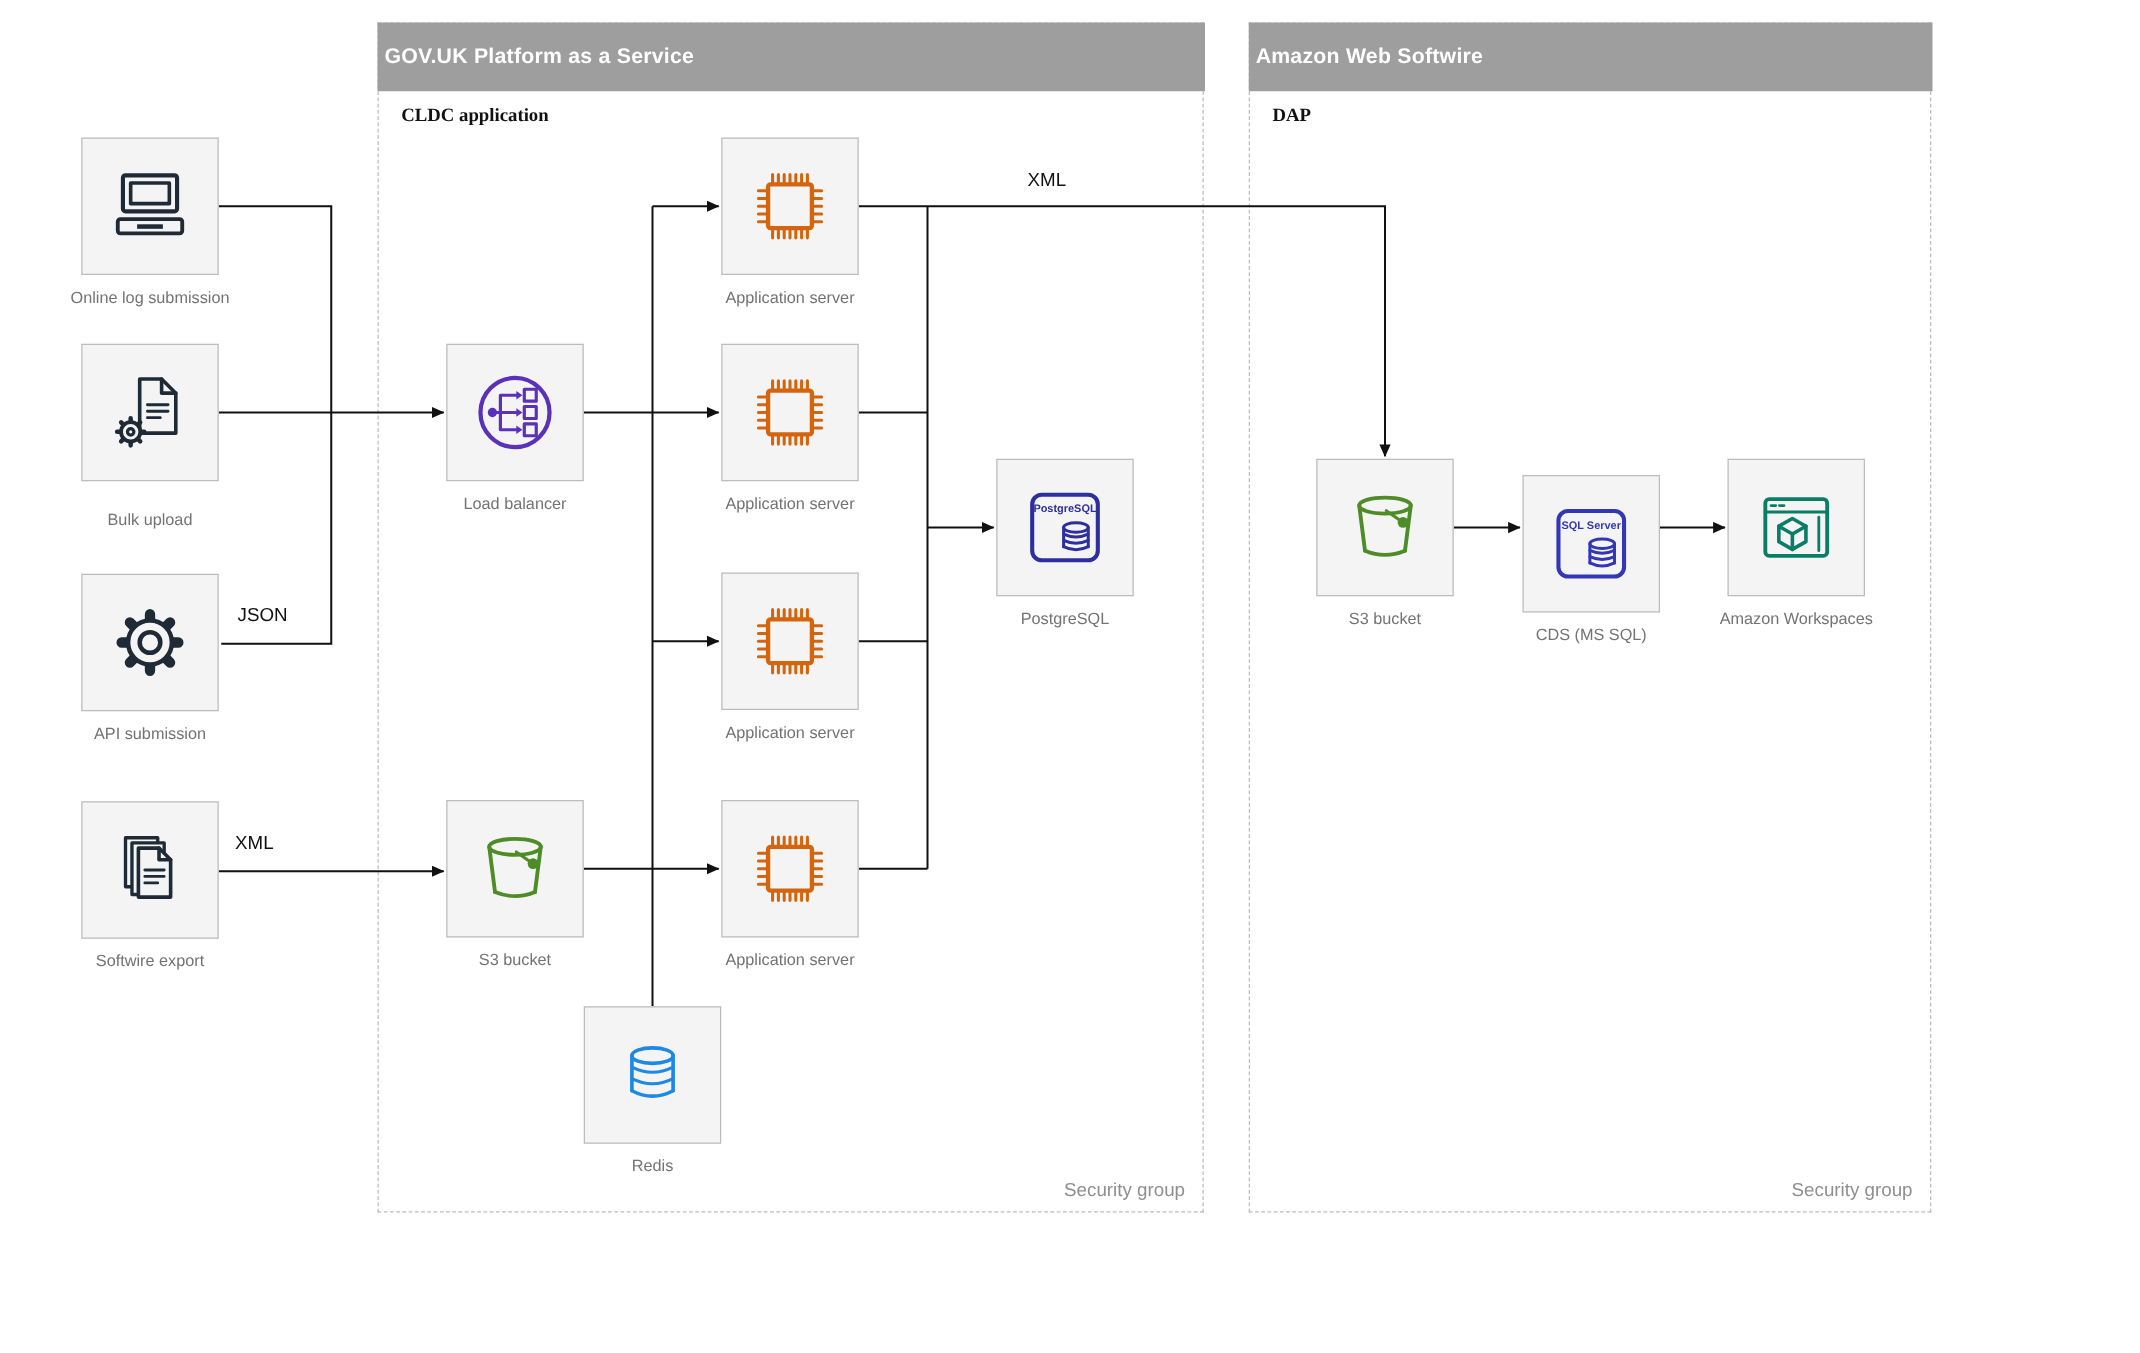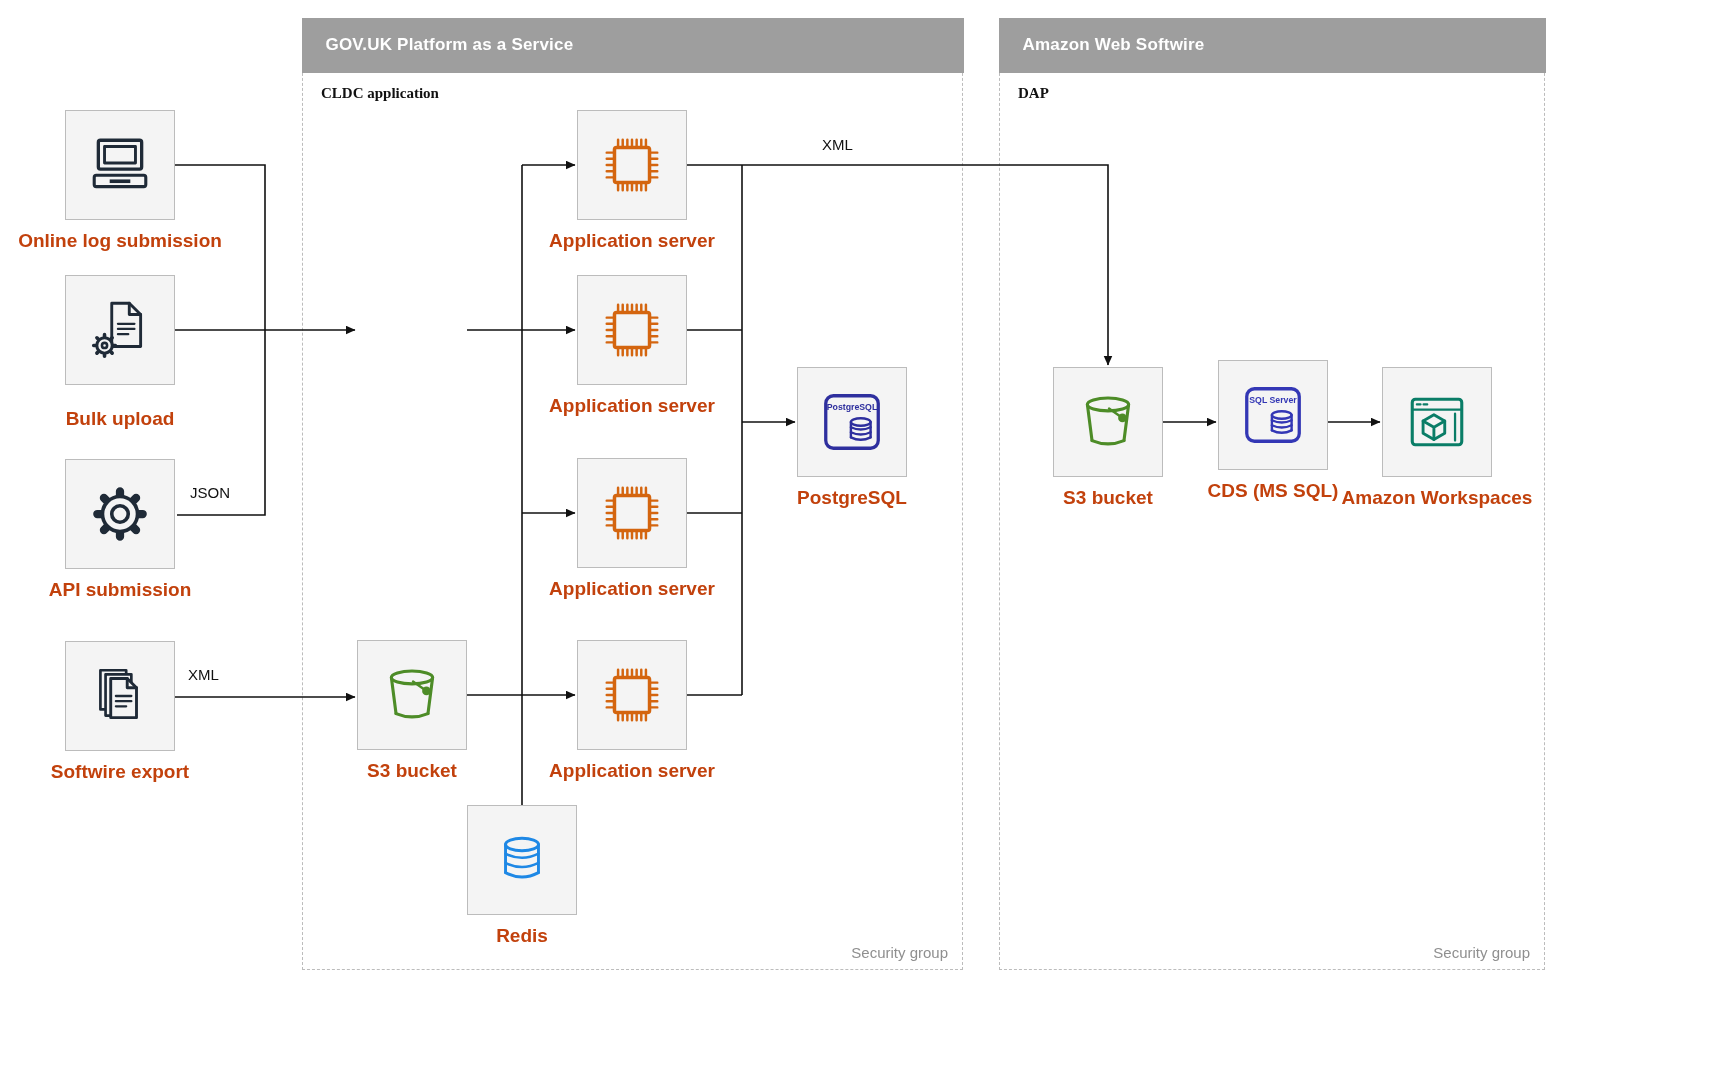--- a/index.html
+++ b/index.html
@@ -2,30 +2,30 @@
 <html style="--header-bg: #9e9e9e; --node-fill: #f4f4f4; --node-border: #bcbcbc; --dark-icon: #1f2a37; --load-balancer: #5a31b8; --app-server: #d4650f; --postgresql: #2e2f9e; --s3-bucket: #4d8c27; --redis: #1e88e5; --sql-server: #3337b5; --workspaces: #0a7d67; --line: #111111;"><head>
 <meta charset="utf-8">
 <style>
   html,body{margin:0;padding:0;background:#ffffff;}
   body{font-family:"Liberation Sans","DejaVu Sans",sans-serif;color:#111;}
   .canvas{position:relative;width:1712px;height:1082px;background:#fff;overflow:hidden;}
 
   
   .container{position:absolute;border:1.5px dashed var(--node-border,#ababab);box-sizing:border-box;}
   .container-header{position:absolute;left:-1.5px;top:-1.5px;right:-1.5px;height:55px;
-    background:var(--header-bg,#9e9e9e);display:flex;align-items:center;padding-left:24px;}
+    background:var(--header-bg,#9e9e9e);display:flex;align-items:center;padding-left:6px;}
   .container-header span{color:#fff;font-weight:bold;font-size:17px;letter-spacing:.2px;}
   .container-tag{position:absolute;left:18px;top:66px;font-weight:bold;font-size:15px;color:#111;font-family:Liberation Serif, serif;}
   .container-footer{position:absolute;right:14px;bottom:8px;font-size:15px;color:#8f8f8f;text-align:center;}
 
   
   .node{position:absolute;width:110px;display:flex;flex-direction:column;align-items:center;}
   .node-box{width:110px;height:110px;box-sizing:border-box;background:var(--node-fill,#f4f4f4);
     border:1px solid var(--node-border,#bcbcbc);display:flex;align-items:center;justify-content:center;}
-  .node-label{margin-top:10px;font-size:19px;white-space:nowrap;color:#c2410c;font-weight:bold;}
+  .node-label{margin-top:10px;font-size:13px;white-space:nowrap;color:#737373;}
 
   .icon{display:block;}
   .icon-dark{color:var(--dark-icon,#1f2a37);}
   .icon-lb{color:var(--load-balancer,#5a31b8);}
   .icon-app{color:var(--app-server,#d4650f);}
   .icon-pg{color:var(--postgresql,#2e2f9e);}
   .icon-s3{color:var(--s3-bucket,#4d8c27);}
   .icon-redis{color:var(--redis,#1e88e5);}
   .icon-sql{color:var(--sql-server,#3337b5);}
   .icon-ws{color:var(--workspaces,#0a7d67);}
@@ -136,20 +136,34 @@
         <rect class="fill-node" x="13" y="7" width="25" height="38" stroke-width="2.6"></rect>
         <rect class="fill-node" x="18" y="11" width="25" height="40" stroke-width="2.6"></rect>
         <path class="fill-node" d="M23 15 H39 L48 24 V53 H23 Z" stroke-width="2.8"></path>
         <path d="M39 15 V24 H48" stroke-width="2.8"></path>
         <path d="M28 32 H43 M28 37 H43 M28 42 H38" stroke-width="2.2"></path>
       </svg>
     </div>
     <div class="node-label">Softwire export</div>
   </div>
 
+  <div class="node" style="left:357px;top:275px;">
+    <div class="node-box">
+      <svg class="icon icon-lb" width="68" height="68" viewBox="0 0 64 64" fill="none" stroke="currentColor" stroke-linejoin="round" stroke-linecap="round">
+        <circle cx="32" cy="32" r="26" stroke-width="3.2"></circle>
+        <circle cx="15" cy="32" r="3.5" fill="currentColor" stroke="none"></circle>
+        <path d="M15 32 H34 M21 32 V19 H33 M21 32 V45 H33" stroke-width="2.4"></path>
+        <path d="M33 15.8 L37.6 19 L33 22.2 Z M33 28.8 L37.6 32 L33 35.2 Z M33 41.8 L37.6 45 L33 48.2 Z" fill="currentColor" stroke="none"></path>
+        <rect x="39" y="14.5" width="9" height="9" stroke-width="2.4"></rect>
+        <rect x="39" y="27.5" width="9" height="9" stroke-width="2.4"></rect>
+        <rect x="39" y="40.5" width="9" height="9" stroke-width="2.4"></rect>
+      </svg>
+    </div>
+    <div class="node-label">Load balancer</div>
+  </div>
 
   <div class="node" style="left:577px;top:110px;">
     <div class="node-box">
       <svg class="icon icon-app" width="66" height="66" viewBox="0 0 64 64" fill="none" stroke="currentColor" stroke-linejoin="round" stroke-linecap="round">
         <rect x="15" y="15" width="34" height="34" rx="2" stroke-width="3.4"></rect>
         <path d="M18.5 7.5 V15 M23 7.5 V15 M27.5 7.5 V15 M32 7.5 V15 M36.5 7.5 V15 M41 7.5 V15 M45.5 7.5 V15" stroke-width="2.4"></path>
         <path d="M18.5 49 V56.5 M23 49 V56.5 M27.5 49 V56.5 M32 49 V56.5 M36.5 49 V56.5 M41 49 V56.5 M45.5 49 V56.5" stroke-width="2.4"></path>
         <path d="M7.5 20 H15 M7.5 26 H15 M7.5 32 H15 M7.5 38 H15 M7.5 44 H15" stroke-width="2.4"></path>
         <path d="M49 20 H56.5 M49 26 H56.5 M49 32 H56.5 M49 38 H56.5 M49 44 H56.5" stroke-width="2.4"></path>
       </svg>
@@ -243,21 +257,21 @@
         <ellipse cx="32" cy="15" rx="20" ry="6.2" stroke-width="3"></ellipse>
         <path d="M12 15 L16.5 50 M52 15 L47.5 50" stroke-width="3"></path>
         <path d="M16.5 50 Q32 56.5 47.5 50" stroke-width="3"></path>
         <path d="M33 19 L43 26" stroke-width="2.4"></path>
         <circle cx="46" cy="28" r="4.2" fill="currentColor" stroke="none"></circle>
       </svg>
     </div>
     <div class="node-label">S3 bucket</div>
   </div>
 
-  <div class="node" style="left:1218px;top:360px;">
+  <div class="node" style="left:1218px;top:380px;">
     <div class="node-box">
       <svg class="icon icon-sql" width="70" height="70" viewBox="0 0 64 64" fill="none" stroke="currentColor" stroke-linejoin="round" stroke-linecap="round">
         <rect x="8" y="8" width="48" height="48" rx="7" stroke-width="3"></rect>
         <text x="32" y="21" text-anchor="middle" font-size="8" font-weight="bold" fill="currentColor" stroke="none">SQL Server</text>
         <ellipse cx="40" cy="32" rx="9" ry="3.4" stroke-width="2.2"></ellipse>
         <path d="M31 32 V46 M49 32 V46" stroke-width="2.2"></path>
         <path d="M31 46 Q40 50.5 49 46" stroke-width="2.2"></path>
         <path d="M31 36.8 Q40 41 49 36.8" stroke-width="2.2"></path>
         <path d="M31 41.4 Q40 45.6 49 41.4" stroke-width="2.2"></path>
       </svg>

